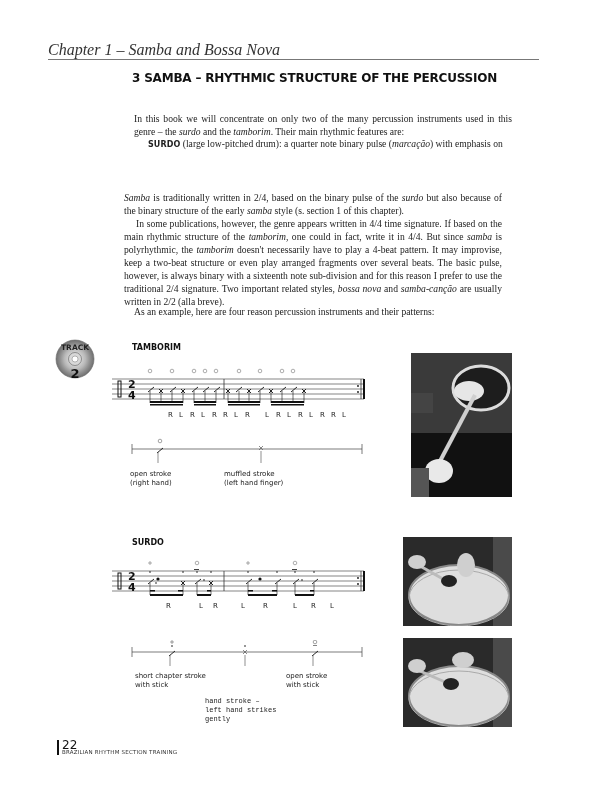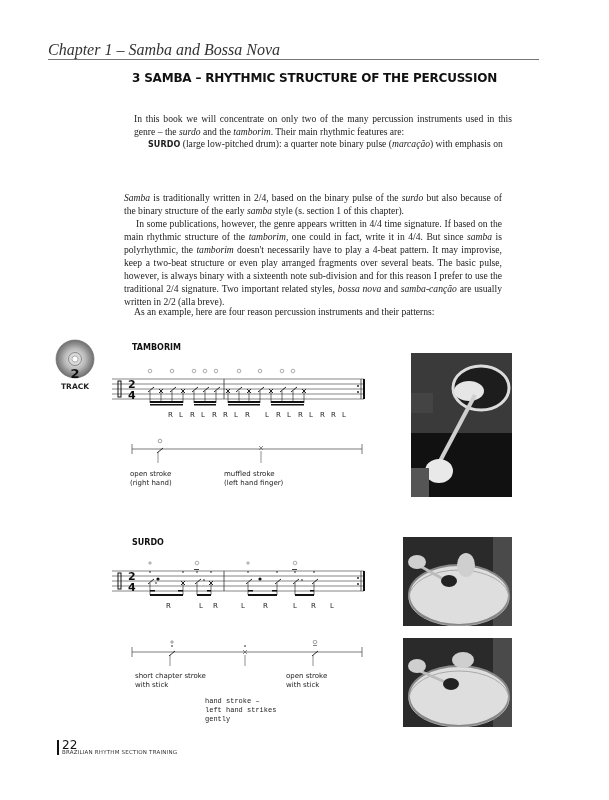--- a/index.html
+++ b/index.html
@@ -13,21 +13,21 @@
   .features { left: 148px; top: 137px; width: 370px; }
   .feature { margin-bottom: 0; }
   .feature .cont { padding-left: 10px; display: block; }
   .sc { font-family: "DejaVu Sans", sans-serif; font-weight: bold; font-size: 8px; text-transform: uppercase; letter-spacing: 0.1px; }
   .p2 { left: 124px; top: 191px; width: 378px; text-align: justify; }
   .p2 .indent { text-indent: 12px; display: block; }
   .p3 { left: 134px; top: 305px; width: 378px; }
   i { font-style: italic; }
 
   .cd { left: 55px; top: 339px; width: 40px; height: 40px; }
-  .cd-label { left: 50px; top: 343px; width: 50px; text-align: center; font-family: "DejaVu Sans", sans-serif; font-weight: bold; font-size: 7.5px; color: #222; text-transform: uppercase; margin-top: 39px; }
+  .cd-label { left: 50px; top: 343px; width: 50px; text-align: center; font-family: "DejaVu Sans", sans-serif; font-weight: bold; font-size: 7.5px; color: #222; text-transform: uppercase; }
   .cd-num { left: 50px; top: 366px; width: 50px; text-align: center; font-family: "DejaVu Sans", sans-serif; font-weight: bold; font-size: 13px; color: #111; }
 
   .inst-title { font-family: "DejaVu Sans", sans-serif; font-weight: bold; font-size: 8px; text-transform: uppercase; color: #111; }
   .sticking { font-family: "DejaVu Sans", sans-serif; font-size: 7px; color: #222; }
   .legend-label { font-family: "DejaVu Sans", sans-serif; font-size: 7px; color: #222; text-align: left; line-height: 9px; }
 
   .photo { background: #2b2b2b; overflow: hidden; }
 
   .footer-bar { left: 57px; top: 740px; width: 2px; height: 15px; background: #111; }
   .footer-num { left: 62px; top: 738px; font-family: "DejaVu Sans", sans-serif; font-size: 12px; color: #111; }

